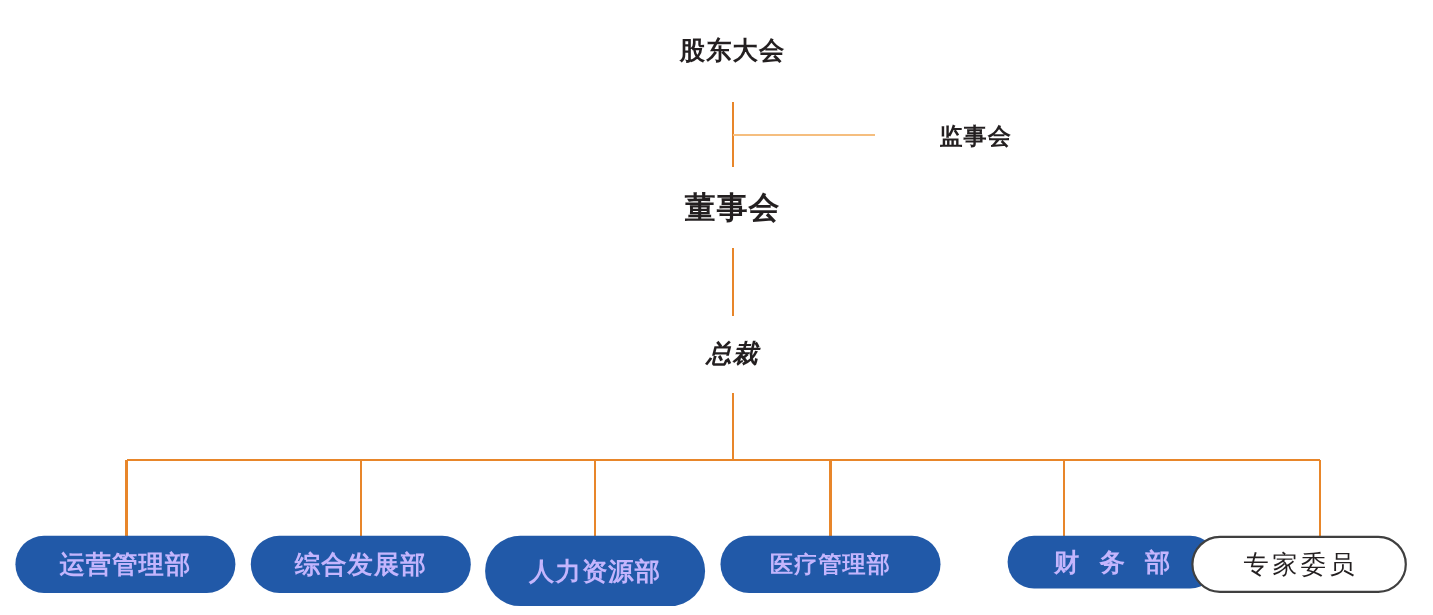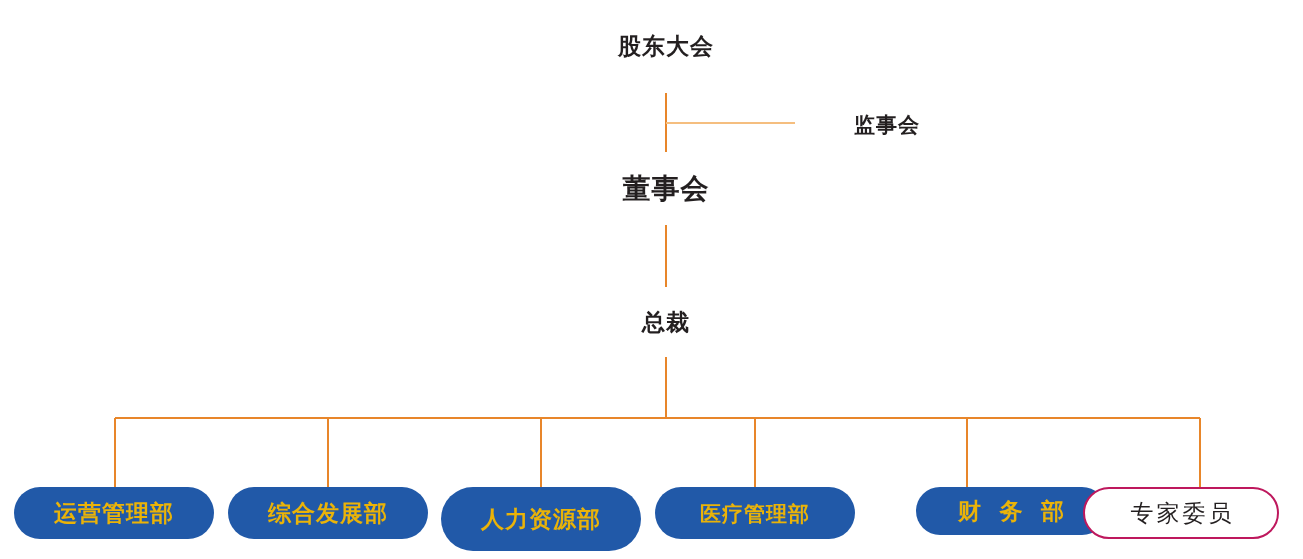--- a/index.html
+++ b/index.html
@@ -47,27 +47,27 @@
     display: flex;
     align-items: center;
     justify-content: center;
     border-radius: 999px;
     font-weight: bold;
     line-height: 1;
     white-space: nowrap;
   }
   .dept-pill.filled {
     background: #2159A8;
-    color: #eab308;
+    color: #c4b5fd;
     border: none;
   }
   .dept-pill.outlined {
     background: #ffffff;
     color: #231f20;
-    border: 2px solid #be185d;
+    border: 2px solid #404040;
     font-weight: normal;
   }
 </style>
 </head>
 <body>
 
 <div id="chart-root">
 
   <svg id="lines-svg" viewBox="0 0 1303 559" xmlns="http://www.w3.org/2000/svg">
     <g id="connector-group">
@@ -84,21 +84,21 @@
         <line x1="1200" x2="1200" y1="418" y2="487" stroke="#E8862A" stroke-width="2" shape-rendering="crispEdges"></line>
       </g>
   </svg>
 
   <div class="node-label centered" style="left:666px; top:46px; font-size:23px; letter-spacing:1px;">股东大会</div>
 
   <div class="node-label left-anchored" style="left:808px; top:124px; font-size:21px; letter-spacing:1px;">监事会</div>
 
   <div class="node-label centered" style="left:666px; top:189px; font-size:28px; letter-spacing:1px;">董事会</div>
 
-  <div class="node-label centered" style="left:666px; top:322px; font-size:23px; letter-spacing:1px;">总裁</div>
+  <div class="node-label centered" style="left:666px; top:322px; font-size:23px; letter-spacing:1px;font-style:italic;">总裁</div>
 
   <div class="dept-pill filled" style="left:14px; top:487px; width:200px; height:52px; font-size:23px; letter-spacing:1px;">运营管理部</div>
 
   <div class="dept-pill filled" style="left:228px; top:487px; width:200px; height:52px; font-size:23px; letter-spacing:1px;">综合发展部</div>
 
   <div class="dept-pill filled" style="left:441px; top:487px; width:200px; height:64px; font-size:23px; letter-spacing:1px;">人力资源部</div>
 
   <div class="dept-pill filled" style="left:655px; top:487px; width:200px; height:52px; font-size:21px; letter-spacing:1px;">医疗管理部</div>
 
   <div class="dept-pill filled" style="left:916px; top:487px; width:190px; height:48px; font-size:23px; letter-spacing:6px; text-indent:6px;">财 务 部</div>

